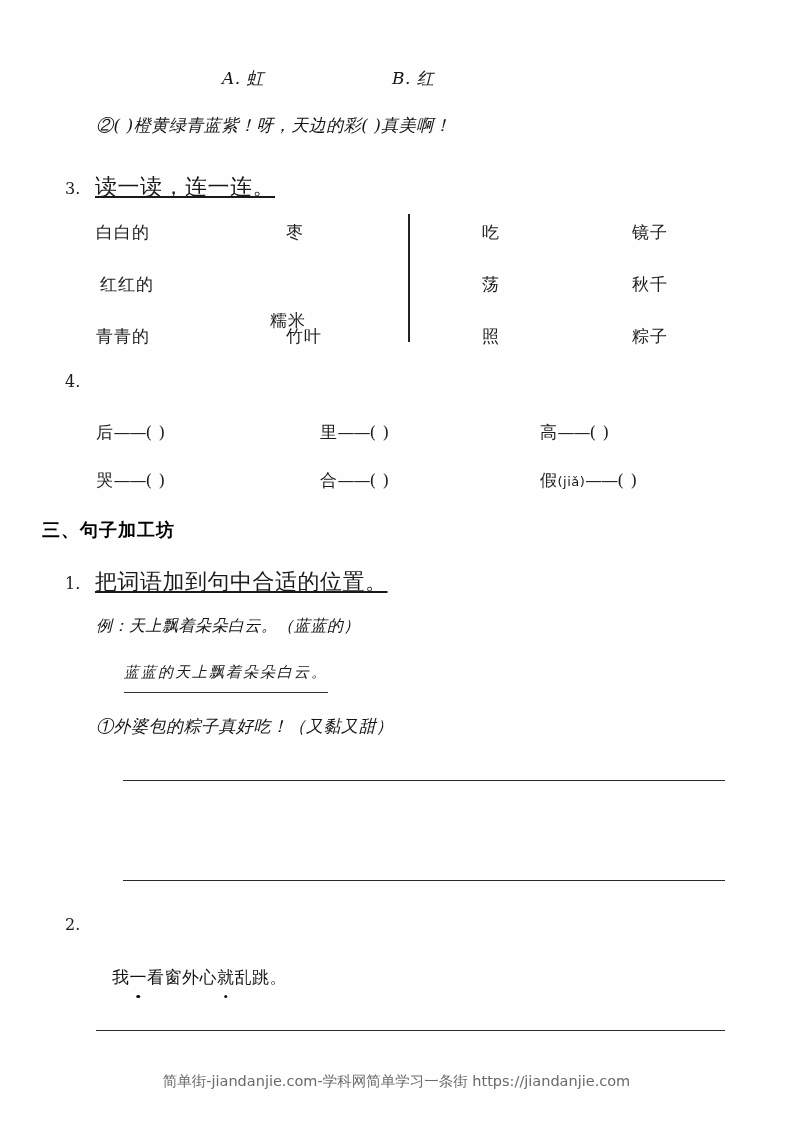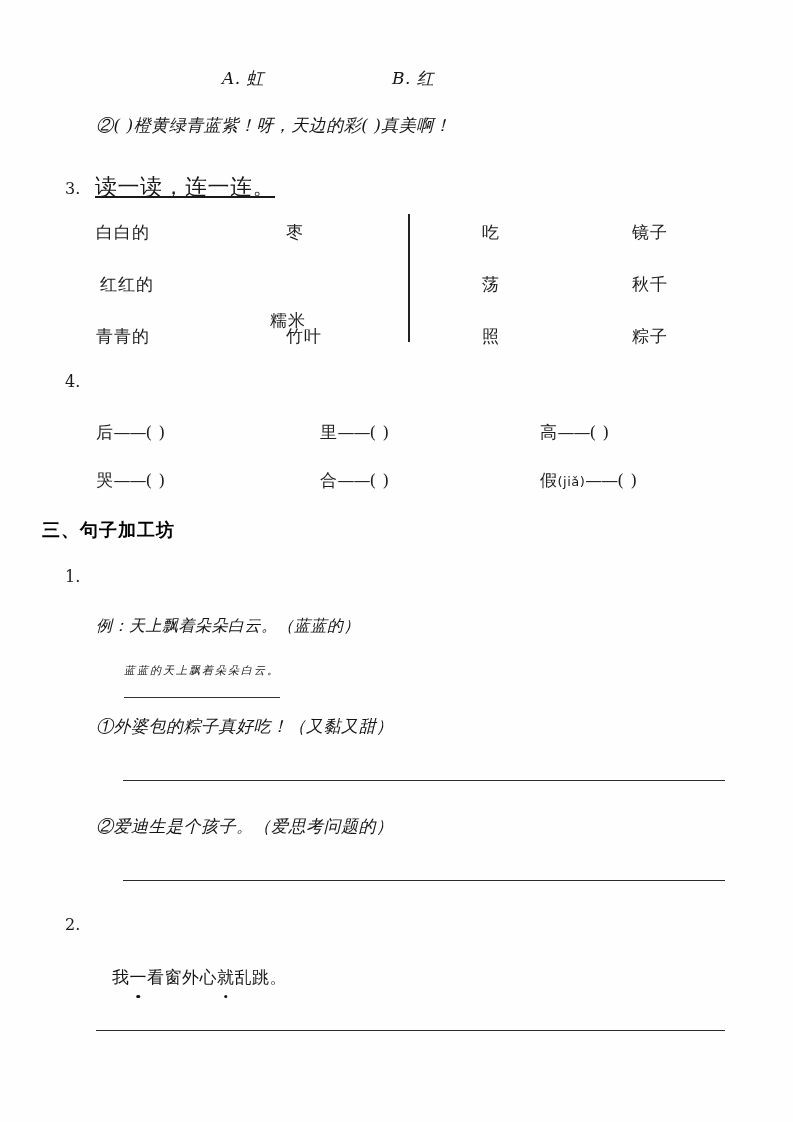--- a/index.html
+++ b/index.html
@@ -89,26 +89,26 @@
     letter-spacing: -1px;
   }
   .pinyin {
     font-size: 13px;
     font-family: "DejaVu Sans", "Liberation Sans", sans-serif;
   }
 
   
   .handwrite {
     position: absolute;
-    font-size: 11px;
+    font-size: 15px;
     letter-spacing: 2px;
     font-family: "DejaVu Serif", "Liberation Serif", serif;
     font-style: italic;
     border-bottom: 1.3px solid #333;
-    padding-bottom: 19px;
+    padding-bottom: 10px;
     white-space: nowrap;
   }
 
   
   .rule {
     position: absolute;
     height: 1.4px;
     background: #2b2b2b;
   }
 
@@ -202,36 +202,37 @@
     <span>合</span><span class="dash">——</span><span>(        )</span>
   </div>
   <div class="ant" style="left:540px; top:469px;">
     <span>假</span><span class="pinyin">(jiǎ)</span><span class="dash">——</span><span>(        )</span>
   </div>
 
   <div class="section-heading" style="top:518px;">三、句子加工坊</div>
 
   <div class="q" style="left:65px; top:567px;">
     <span class="q-num">1.</span>
+    <span class="q-text">把词语加到句中合适的位置。</span>
   </div>
 
   <div class="row" style="left:96px; top:618px;">
     <span class="cn" style="font-size:16px;">例：</span><span class="cn" style="font-size:16px;text-align:right;">天上飘着朵朵白云。（蓝蓝的）</span>
   </div>
 
   <div class="handwrite" style="left:124px; top:663px;">蓝蓝的天上飘着朵朵白云。</div>
 
   <div class="row cn" style="left:96px; top:718px;">①外婆包的粽子真好吃！（又黏又甜）</div>
   <div class="rule" style="left:123px; top:780px; width:602px;"></div>
 
-  <div class="row cn" style="left:96px; top:818px;">②爱迪生是个孩子。（爱思考问题的）</div>
   <div class="rule" style="left:123px; top:880px; width:602px;"></div>
 
   <div class="q" style="left:65px; top:915px;">
     <span class="q-num">2.</span>
   </div>
 
   <div class="dotline cn" id="dotted-sentence" style="left:112px; top:966px;"><span>我</span><span class="dot-under">一</span><span>看</span><span>窗</span><span>外</span><span>心</span><span class="dot-under">就</span><span>乱</span><span>跳</span><span>。</span></div>
 
   <div class="rule" style="left:96px; top:1030px; width:629px;"></div>
 
+  <div class="footer" style="top:1072px;">简单街-jiandanjie.com-学科网简单学习一条街 https://jiandanjie.com</div>
 
 </div>
 
 </body></html>

